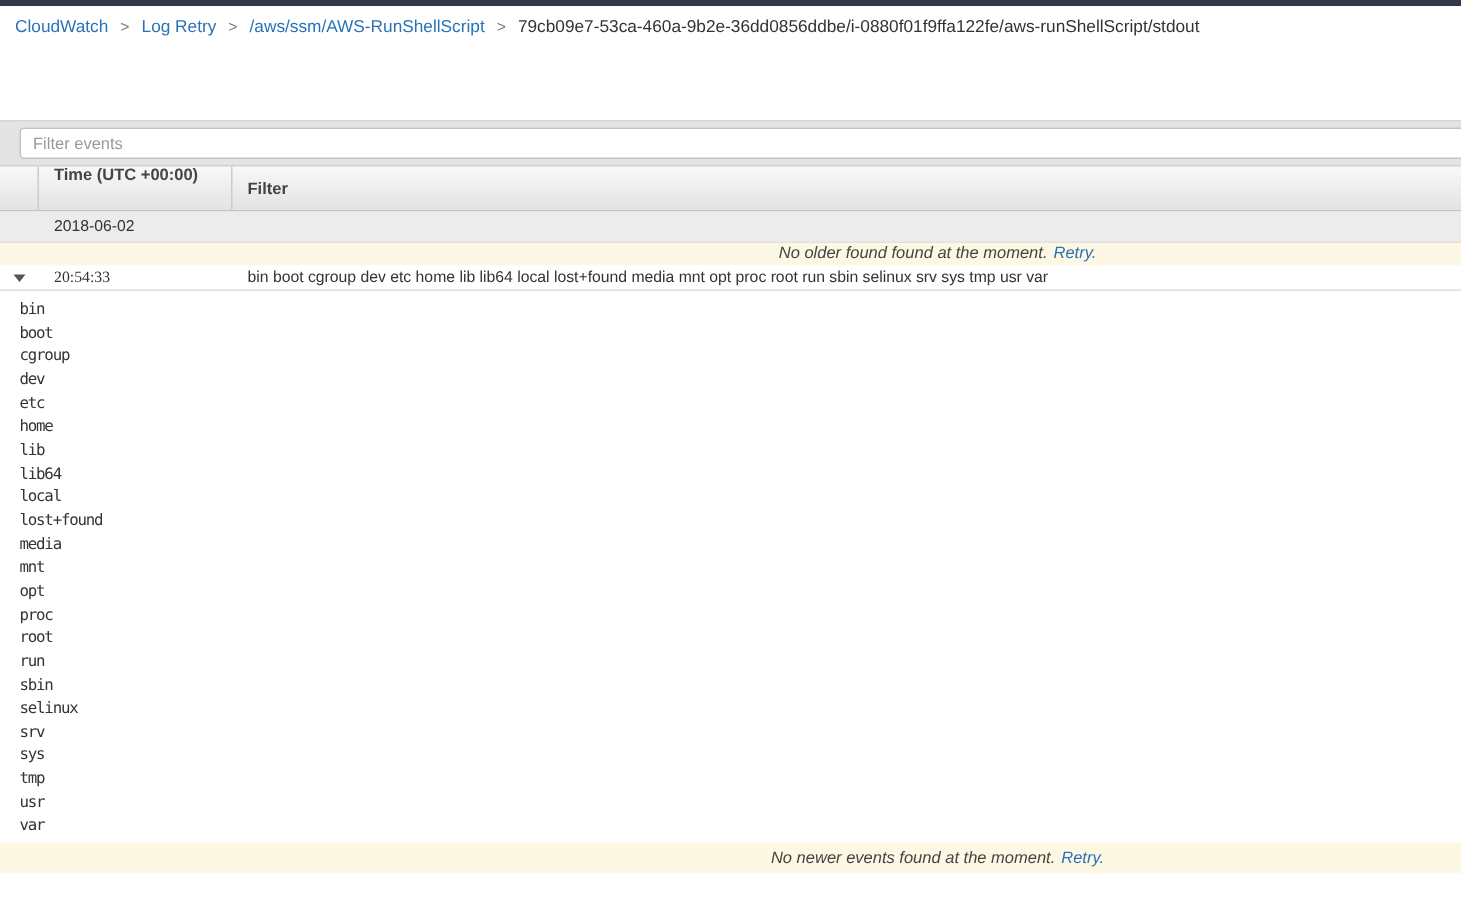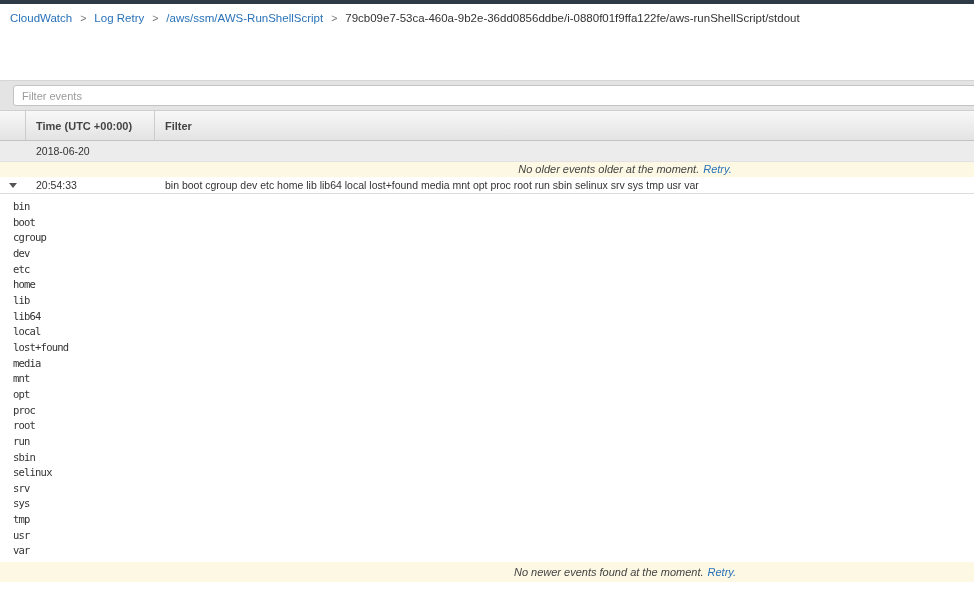--- a/index.html
+++ b/index.html
@@ -21,40 +21,40 @@
   .filter-input { width:1210px; height:21px; border:1px solid #c3c3c3; border-radius:3px;
                   padding:0 8px; font-size:11px; color:#333; outline:none;
                   font-family:"Liberation Sans", sans-serif; }
   .filter-input::placeholder { color:#9a9a9a; }
 
   .grid-header { display:flex; height:31px; background:linear-gradient(#f8f8f8,#e3e3e3);
                  border-top:1px solid #cfcfcf; border-bottom:1px solid #c3c3c3;
                  font-weight:bold; font-size:11px; color:#444; }
   .col-arrow { width:26px; border-right:1px solid #ccc; }
   .col-time  { width:129px; padding-left:10px; border-right:1px solid #ccc;
-               display:flex; align-items:center; }
+               display:flex; }
   .col-msg   { flex:1; padding-left:10px; display:flex; align-items:center; }
 
   .date-row { height:21px; background:#ececec; border-bottom:1px solid #e2e2e2;
               font-size:10.5px; color:#333; display:flex; align-items:center;
               padding-left:36px; }
 
   .banner { background:var(--banner-yellow,#fcf8e3); font-style:italic; font-size:11px;
             color:#444; text-align:center; }
   .banner-older { height:15px; line-height:15px; }
   .banner-newer { height:20px; line-height:20px; }
   .retry-link { color:var(--link-blue,#2a72b8); text-decoration:none; cursor:pointer;
                 margin-left:4px; }
 
   .event-row { height:17px; display:flex; align-items:center; border-bottom:1px solid #ddd;
                font-size:10.5px; color:#333; cursor:pointer; background:#fff; }
   .arrow-cell { width:26px; display:flex; justify-content:center; align-items:center; }
   .triangle { width:0; height:0; border-left:4px solid transparent;
               border-right:4px solid transparent; border-top:5px solid #555; }
-  .time-cell { width:129px; padding-left:10px; }
+  .time-cell { width:129px; padding-left:10px;font-family:Liberation Serif, serif; }
   .msg-cell  { flex:1; padding-left:10px; white-space:nowrap; overflow:hidden; }
 
   .expanded { padding:5px 0 3px 13px; font-family:"DejaVu Sans Mono", monospace;
               font-size:10.5px; letter-spacing:-0.8px; line-height:15.65px; color:#333;
               white-space:pre; height:368px; box-sizing:border-box; background:#fff; }
 </style>
 </head>
 <body>
 
 <div class="page">
@@ -73,25 +73,25 @@
     <div class="col-arrow"></div>
     <div class="col-time">
       <span>Time (UTC +00:00)</span>
     </div>
     <div class="col-msg">
       <span>Filter</span>
     </div>
   </div>
 
   <div class="date-row">
-    <span>2018-06-20</span>
+    <span>2018-06-02</span>
   </div>
 
   <div class="banner banner-older">
-    <span>No older events older at the moment.</span><a class="retry-link">Retry.</a>
+    <span>No older found found at the moment.</span><a class="retry-link">Retry.</a>
   </div>
 
   <div class="event-row">
     <div class="arrow-cell">
       <div class="triangle"></div>
     </div>
     <div class="time-cell">20:54:33</div>
     <div class="msg-cell">bin boot cgroup dev etc home lib lib64 local lost+found media mnt opt proc root run sbin selinux srv sys tmp usr var</div>
   </div>
 

